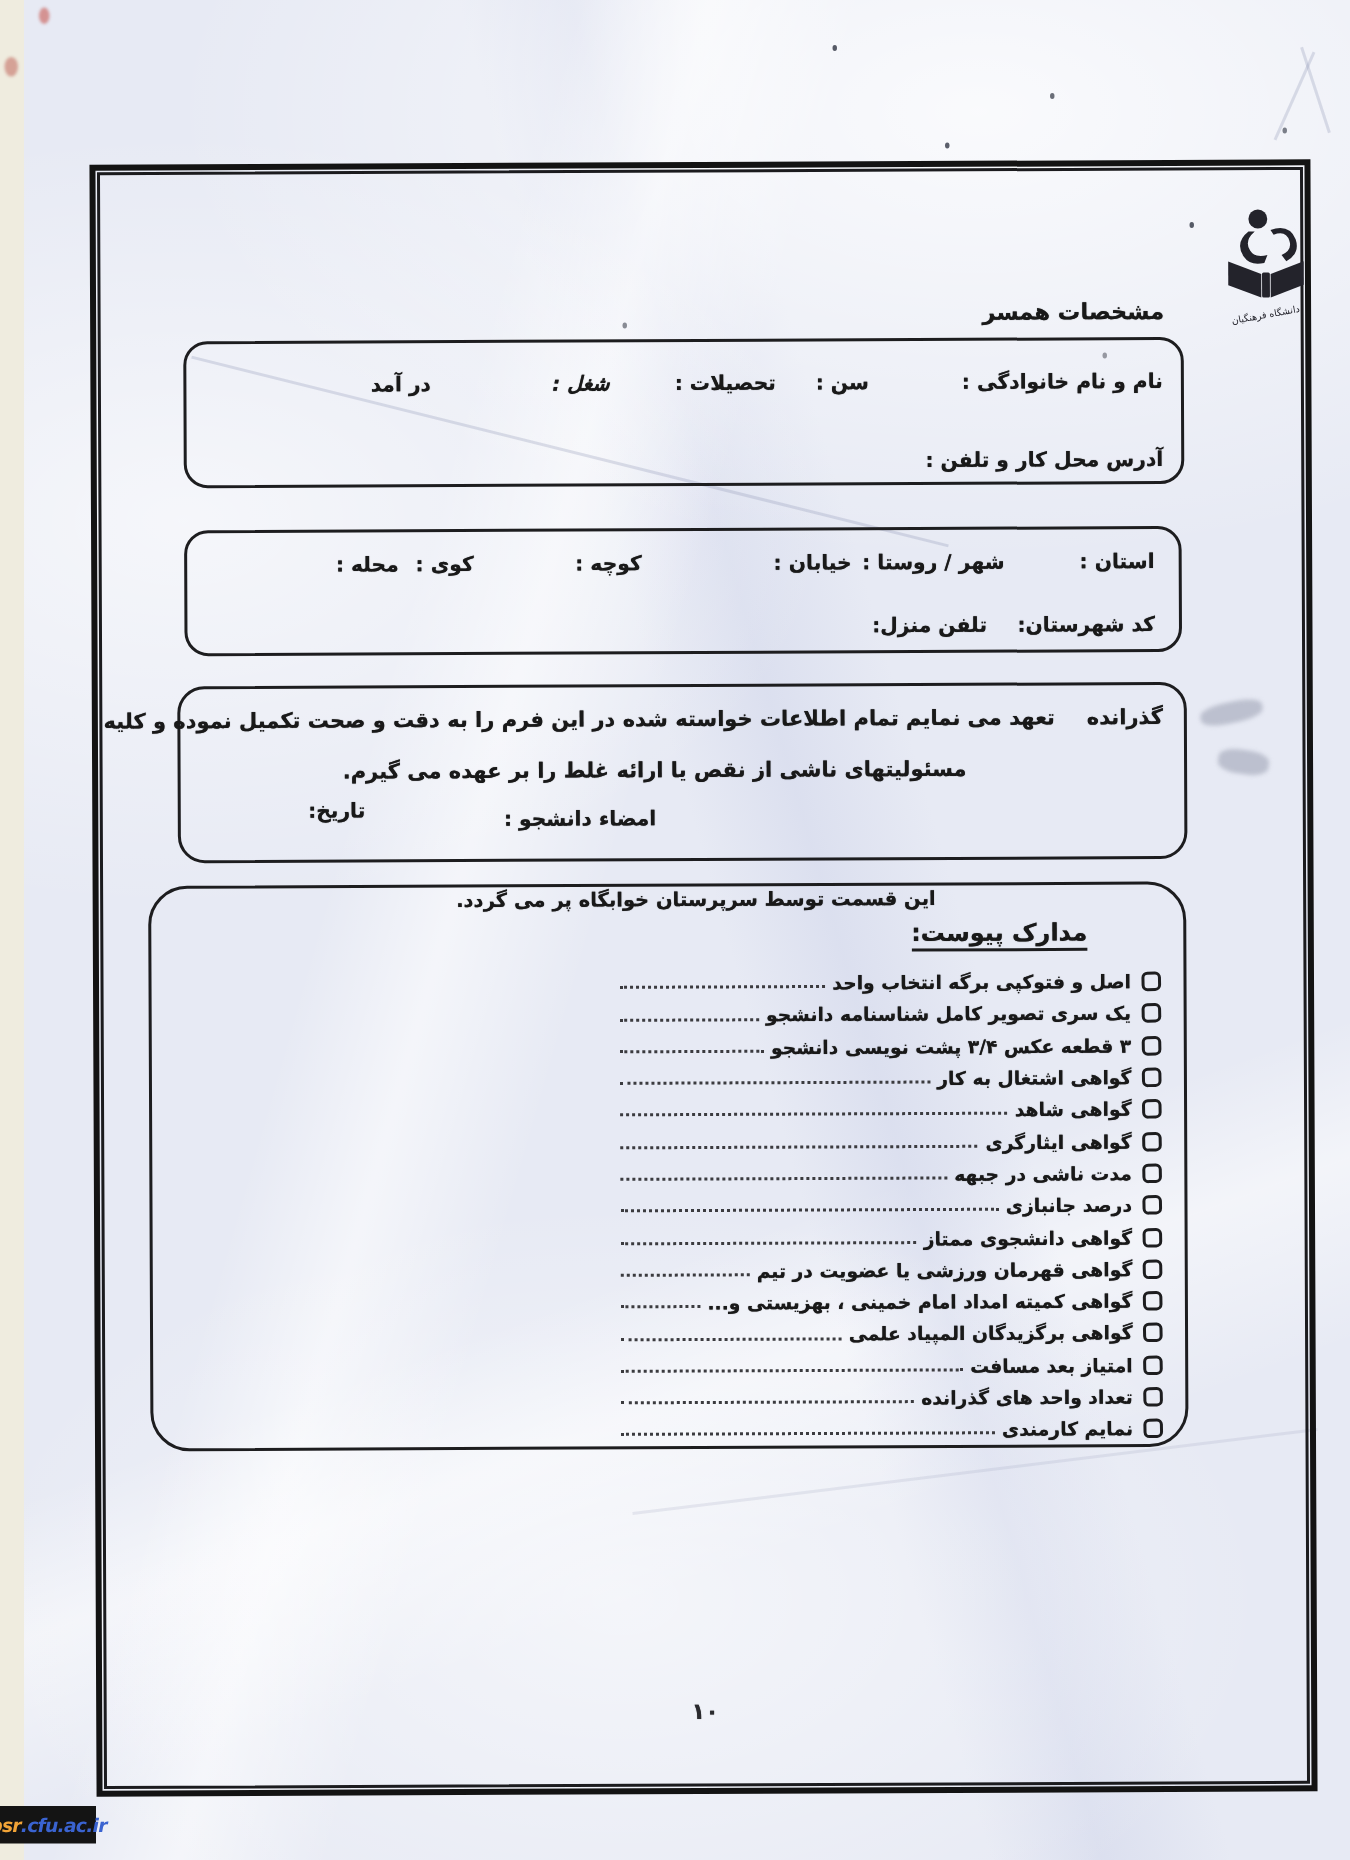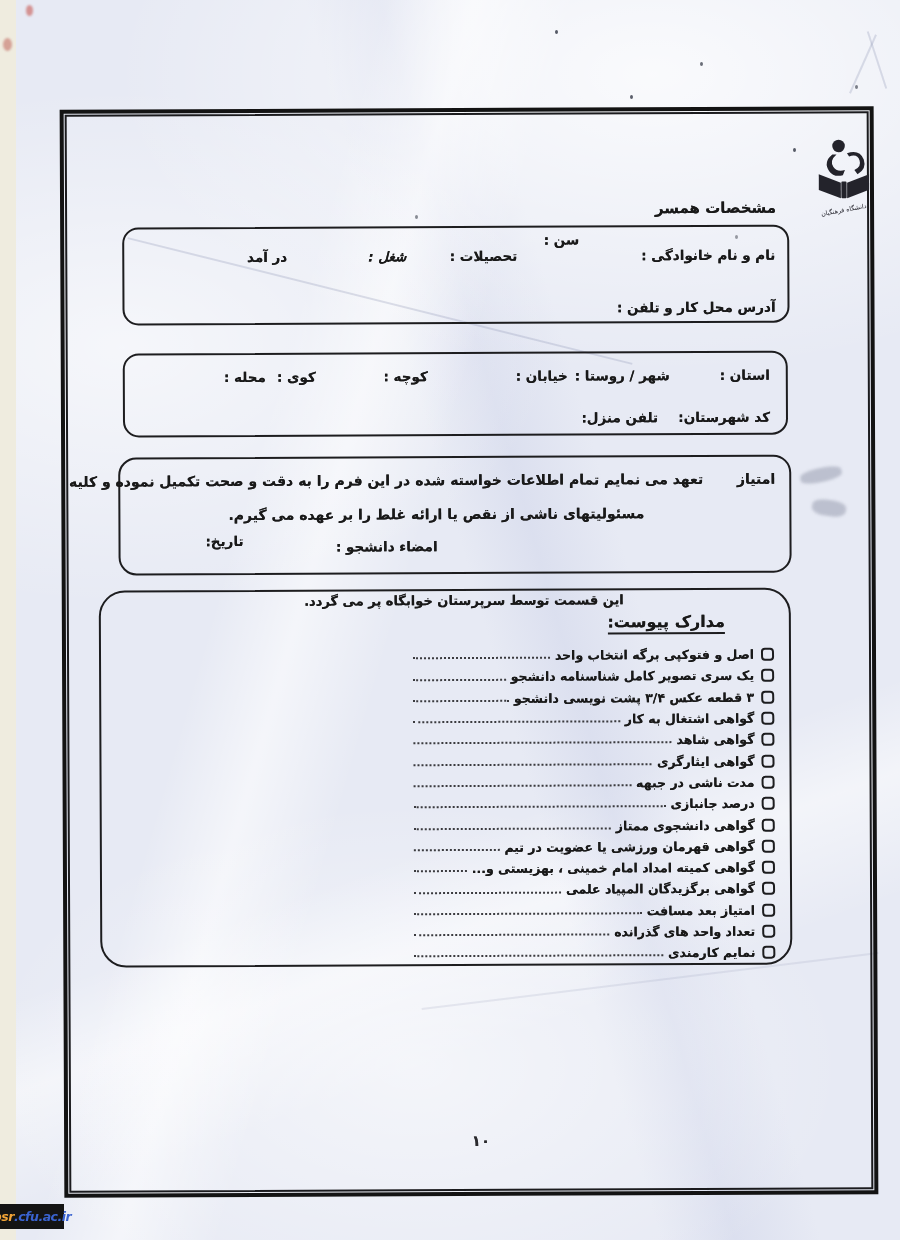--- a/index.html
+++ b/index.html
@@ -53,21 +53,21 @@
 
   
   .rbox { position:absolute; border:2px solid #1d1d1f; border-radius:16px; }
   .box-spouse  { left:58px; top:114px; width:667px; height:98px; }
   .box-address { left:58px; top:240px; width:665px; height:84px; }
   .box-pledge  { left:53px; top:344px; width:673px; height:118px; border-radius:18px; }
   .box-dorm    { left:33px; top:477px; width:692px; height:377px; border-radius:26px; }
 
   .fld { position:absolute; font-size:13.5px; white-space:nowrap; }
   
-  .sf0{ right:12px;  top:20px; } .sf1{ right:208px; top:4px;text-align:right; } .sf2{ right:270px; top:20px; }
+  .sf0{ right:12px;  top:20px; } .sf1{ right:208px; top:20px;text-align:right; } .sf2{ right:270px; top:20px; }
   .sf3{ right:381px; top:20px;font-style:italic; } .sf4{ right:500px; top:20px; }
   .sf5{ right:12px;  top:72px; }
   
   .rf0{ right:16px;  top:14px; } .rf1{ right:116px; top:14px;margin-left:13px; } .rf2{ right:218px; top:14px; }
   .rf3{ right:358px; top:14px; } .rf4{ right:470px; top:14px;text-align:right; } .rf5{ right:520px; top:14px; }
   .rg0{ right:16px;  top:56px; } .rg1{ right:128px; top:56px; }
   
   .pl-opener{ right:14px;  top:14px; font-size:14px; }
   .pl-line1 { right:86px;  top:14px; font-size:14px; }
   .pl-line2 { right:145px; top:48px; font-size:14px; }
@@ -79,21 +79,21 @@
   .attach-title{ position:absolute; top:22px; right:64px; font-size:16px; border-bottom:2px solid #1d1d1f; padding-bottom:1px; }
   .chk-list { position:absolute; top:54px; right:0; left:0; }
   .chk-row  { display:flex; direction:rtl; align-items:center; height:21.3px; padding:0 15px 0 310px; }
   .chk {
     flex:0 0 auto; width:13px; height:13px; border:2px solid #1d1d1f; border-radius:4px;
     margin-left:7px; transform:rotate(-1deg);
   }
   .chk-label { flex:0 0 auto; font-size:12.5px; white-space:nowrap; }
   .leader { flex:1 1 auto; border-bottom:2px dotted #3b3b3f; height:2px; align-self:flex-end; margin:0 5px 7px 2px; min-width:10px; }
 
-  .page-number { position:absolute; left:382px; top:1020px; width:40px; font-size:15px; font-weight:bold; color:#2a2a2e; text-shadow:0 0 .5px rgba(25,25,25,.8); }
+  .page-number { position:absolute; left:382px; top:1020px; width:40px; text-align:center; font-size:15px; font-weight:bold; color:#2a2a2e; text-shadow:0 0 .5px rgba(25,25,25,.8); }
 
   
   .watermark {
     position:absolute; left:0; top:1204px; width:64px; height:25px; background:#141414;
     display:flex; align-items:center; justify-content:center;
     font-style:italic; font-weight:bold; font-size:12.5px; letter-spacing:-0.5px; z-index:5;
   }
   .wm-prefix { color:#f2a437; } .wm-suffix { color:#3a63d0; }
 </style>
 </head>
@@ -141,21 +141,21 @@
     <span class="fld ink rf1">شهر / روستا :</span>
     <span class="fld ink rf2">خیابان :</span>
     <span class="fld ink rf3">کوچه :</span>
     <span class="fld ink rf4">کوی :</span>
     <span class="fld ink rf5">محله :</span>
     <span class="fld ink rg0">کد شهرستان:</span>
     <span class="fld ink rg1">تلفن منزل:</span>
   </div>
 
   <div class="rbox box-pledge">
-    <span class="fld ink pl-opener">امتیاز</span>
+    <span class="fld ink pl-opener">گذرانده</span>
     <span class="fld ink pl-line1">تعهد می نمایم تمام اطلاعات خواسته شده در این فرم را به دقت و صحت تکمیل نموده و کلیه</span>
     <span class="fld ink pl-line2">مسئولیتهای ناشی از نقص یا ارائه غلط را بر عهده می گیرم.</span>
     <span class="fld ink pl-sig">امضاء دانشجو :</span>
     <span class="fld ink pl-date">تاریخ:</span>
   </div>
 
   <div class="rbox box-dorm">
     <span class="dorm-header ink">این قسمت توسط سرپرستان خوابگاه پر می گردد.</span>
     <span class="attach-title ink">مدارک پیوست:</span>
     <div class="chk-list">

